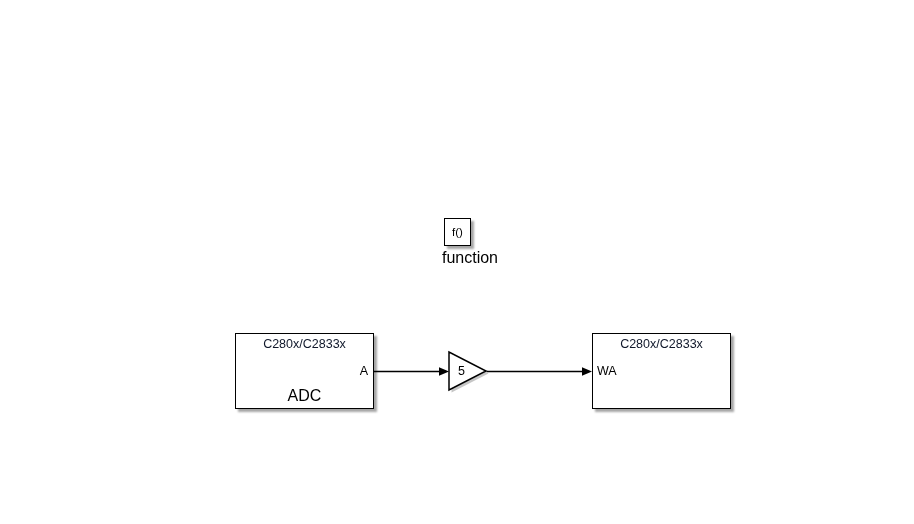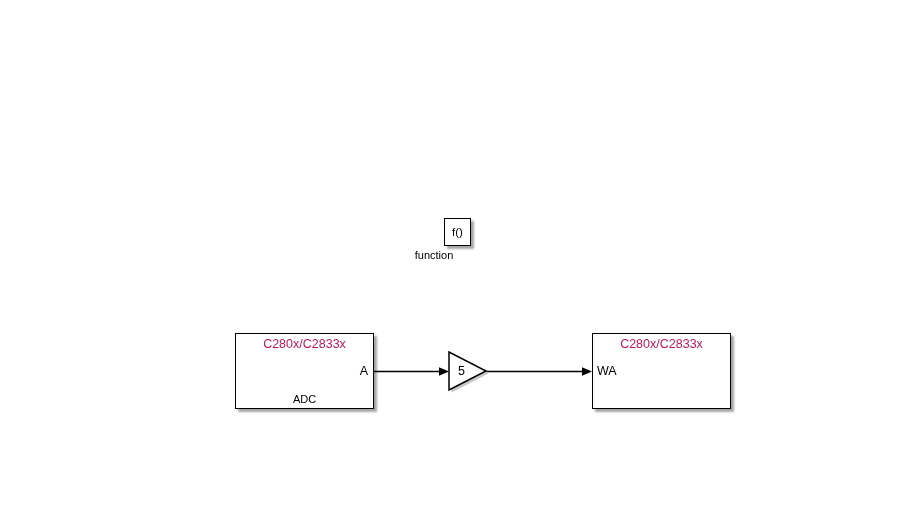--- a/index.html
+++ b/index.html
@@ -19,30 +19,30 @@
     border: 1.5px solid #000000;
     box-shadow: 2.5px 2.5px 2px rgba(0,0,0,0.35);
   }
   .vendor-header {
     position: absolute;
     top: 3px;
     left: 0;
     width: 100%;
     text-align: center;
     font-size: 12.5px;
-    color: #be185d;
+    color: #0f172a;
     white-space: nowrap;
   }
   .block-name {
     position: absolute;
     bottom: 3px;
     left: 0;
     width: 100%;
     text-align: center;
-    font-size: 11px;
+    font-size: 16px;
     color: #000000;
     white-space: nowrap;
   }
   .port-label {
     position: absolute;
     top: 50%;
     transform: translateY(-50%);
     font-size: 12.5px;
     color: #000000;
     white-space: nowrap;
@@ -56,23 +56,23 @@
   #epwm-block { left: 592px; top: 333px; width: 139px; height: 76px; }
 
   
   #function-block {
     left: 444px; top: 218px; width: 27px; height: 28px;
     display: flex; align-items: center; justify-content: center;
     font-size: 11.5px;
   }
   #function-label {
     position: absolute;
-    left: 384px; top: 249px; width: 100px;
+    left: 420px; top: 249px; width: 100px;
     text-align: center;
-    font-size: 11px;
+    font-size: 16px;
     color: #000000;
   }
 
   
   #gain-value {
     position: absolute;
     left: 449px; top: 364px; width: 25px;
     text-align: center;
     font-size: 12.5px;
     color: #000000;

